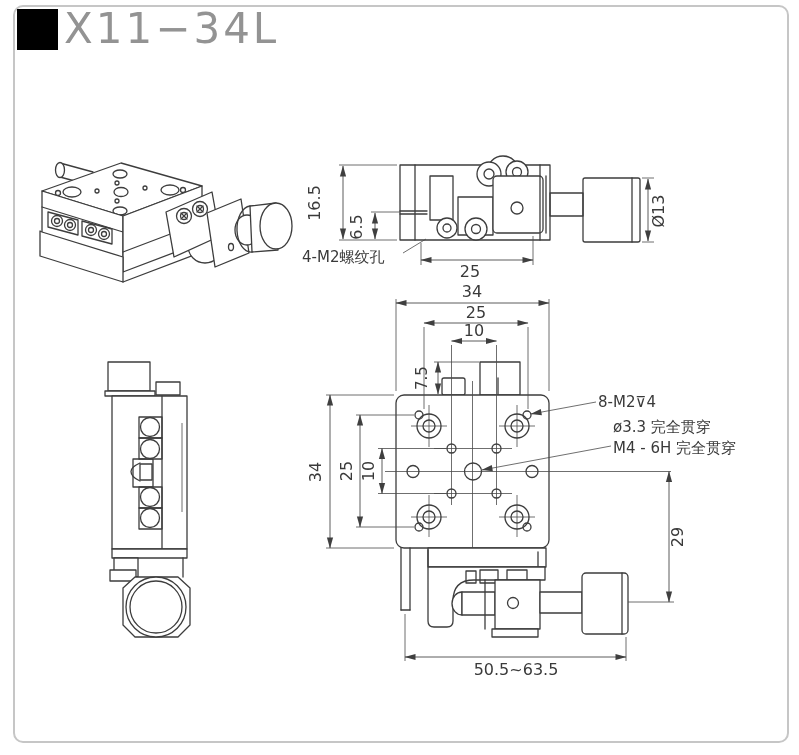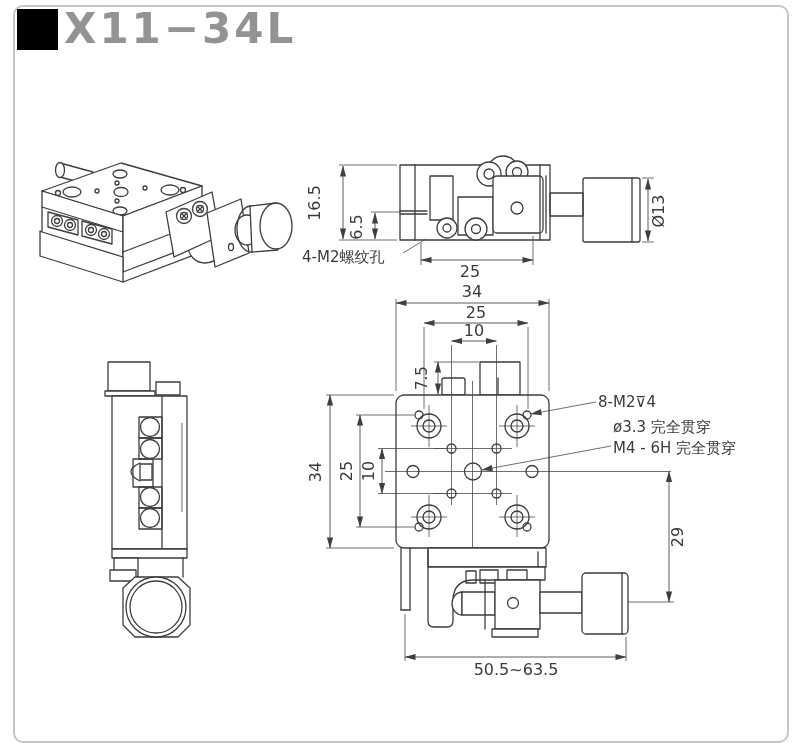--- a/index.html
+++ b/index.html
@@ -1,19 +1,19 @@
 <!DOCTYPE html>
 <html><head>
 <meta charset="utf-8">
 <style>
   html,body{margin:0;padding:0;background:#fff;}
   body{width:799px;height:755px;position:relative;font-family:"DejaVu Sans",sans-serif;overflow:hidden;}
   .frame{position:absolute;left:13px;top:5px;width:772px;height:734px;border:2px solid #c6c6c6;border-radius:10px;}
   .logo{position:absolute;left:17px;top:9px;width:41px;height:41px;background:#000;}
-  .title{position:absolute;left:64px;top:4px;font-size:42px;color:#939393;letter-spacing:3px;font-weight:700;white-space:nowrap;}
+  .title{position:absolute;left:64px;top:4px;font-size:42px;color:#939393;letter-spacing:3px;font-weight:400;white-space:nowrap;}
   svg{position:absolute;left:0;top:0;}
   .s{fill:none;stroke:#3d3d3d;stroke-width:1.3;stroke-linejoin:round;stroke-linecap:round;}
   .sw{fill:#fff;stroke:#3d3d3d;stroke-width:1.3;stroke-linejoin:round;}
   .t{fill:none;stroke:#4a4a4a;stroke-width:0.8;}
   .d{fill:none;stroke:#4a4a4a;stroke-width:0.9;}
   text.dt{font-size:16px;fill:#3a3a3a;}
   text.sm{font-size:15px;fill:#3a3a3a;}
   text.lb{font-size:15px;fill:#3a3a3a;}
 </style>
 </head>

